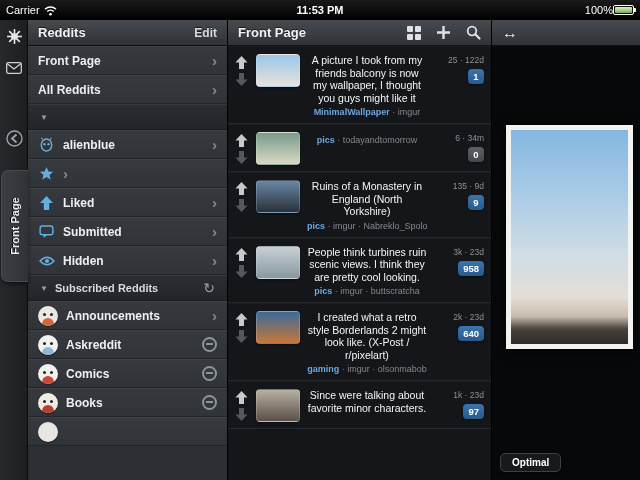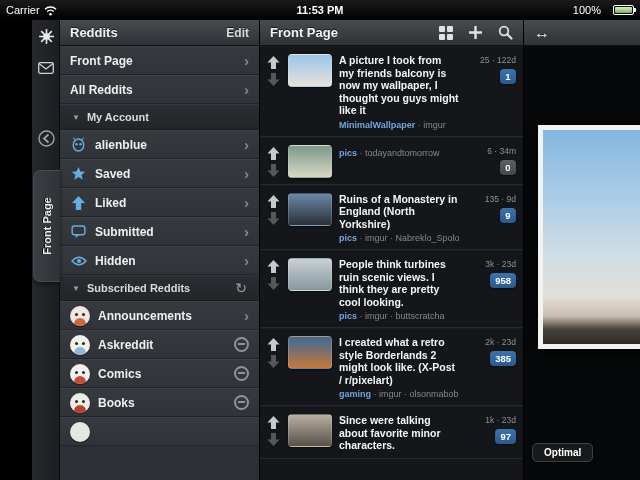--- a/index.html
+++ b/index.html
@@ -4,26 +4,26 @@
 <style>
   *{margin:0;padding:0;box-sizing:border-box;}
   html,body{background:#444;}
   body{font-family:"Liberation Sans",sans-serif;}
   .screen{width:640px;height:480px;background:#000;position:relative;overflow:hidden;margin:0 auto;}
 
   
   .statusbar{height:20px;display:flex;align-items:center;color:#fff;font-size:11px;padding:0 6px;background:linear-gradient(#1a1a1a,#000);}
   .sb-left{display:flex;align-items:center;gap:4px;width:150px;}
   .sb-center{flex:1;text-align:center;font-weight:bold;}
-  .sb-right{width:150px;display:flex;justify-content:flex-end;align-items:center;gap:12px;}
+  .sb-right{width:150px;display:flex;justify-content:flex-end;align-items:center;gap:0;}
   .battery{width:21px;height:10px;border:1px solid #fff;border-radius:2px;padding:1px;position:relative;}
   .battery-fill{height:100%;width:100%;background:linear-gradient(#dcecd2,#74b152);border-radius:1px;}
   .battery-nub{position:absolute;right:-3px;top:2px;width:2px;height:4px;background:#fff;border-radius:0 1px 1px 0;}
 
-  .main{display:flex;height:460px;margin-left:32px;}
+  .main{display:flex;height:460px;}
   .panel-header{height:26px;flex-shrink:0;background:linear-gradient(#474a4f,#2f3236);border-bottom:1px solid #0f1011;display:flex;align-items:center;padding:0 10px;color:#f2f3f4;font-size:13px;font-weight:bold;text-shadow:0 -1px 0 rgba(0,0,0,.6);}
 
   
   .tabstrip{width:28px;flex-shrink:0;background:linear-gradient(90deg,#26282b,#1c1e20);border-right:1px solid #0a0b0c;position:relative;}
   .strip-icon{position:absolute;left:0;width:28px;display:flex;justify-content:center;cursor:pointer;}
   .vertical-tab{position:absolute;left:1px;top:150px;width:27px;height:112px;background:linear-gradient(90deg,#3b3e42,#2f3236);border:1px solid #474b50;border-right:none;border-radius:7px 0 0 7px;display:flex;align-items:center;justify-content:center;box-shadow:0 2px 4px rgba(0,0,0,.5);}
   .vertical-tab span{transform:rotate(-90deg);white-space:nowrap;font-size:11px;font-weight:bold;color:#eceef0;text-shadow:0 -1px 0 #000;}
 
   
   .sidebar{width:200px;flex-shrink:0;background:#2c2f33;border-right:1px solid #000;display:flex;flex-direction:column;overflow:hidden;}
@@ -45,34 +45,34 @@
   
   .postlist{width:264px;flex-shrink:0;background:#141619;border-right:1px solid #000;display:flex;flex-direction:column;overflow:hidden;}
   .postlist .panel-header{justify-content:space-between;}
   .header-icons{display:flex;align-items:center;gap:15px;}
   .header-icons svg{cursor:pointer;display:block;}
   .post{display:flex;gap:7px;padding:7px 7px 6px 5px;border-bottom:1px solid #26292c;border-top:1px solid #1a1d20;background:#141619;cursor:pointer;}
   .votes{width:16px;flex-shrink:0;display:flex;flex-direction:column;align-items:center;gap:4px;padding-top:2px;}
   .votes svg{cursor:pointer;display:block;}
   .thumb{width:44px;height:33px;border-radius:4px;flex-shrink:0;border:1px solid rgba(255,255,255,.18);box-shadow:0 1px 2px rgba(0,0,0,.5);}
   .post-body{flex:1;min-width:0;}
-  .post-title{color:#f3f5f6;font-size:10.5px;font-weight:bold;line-height:12.5px;}
-  .post-sub{margin-top:3px;font-size:9px;color:#84888c;white-space:nowrap;overflow:hidden;}
+  .post-title{color:#f3f5f6;font-size:10.5px;font-weight:normal;line-height:12.5px;text-align:center;}
+  .post-sub{margin-top:3px;font-size:9px;color:#84888c;white-space:nowrap;overflow:hidden;text-align:center;}
   .post-sub .sr{color:#6ea7dd;font-weight:bold;}
   .post-meta{width:50px;flex-shrink:0;display:flex;flex-direction:column;align-items:flex-end;gap:4px;padding-top:1px;}
   .meta-text{font-size:8.5px;color:#8d9296;white-space:nowrap;}
   .badge{min-width:16px;text-align:center;background:linear-gradient(#3a74ab,#2a5a8c);color:#fff;font-size:9.5px;font-weight:bold;padding:2px 5px;border-radius:4px;box-shadow:0 1px 2px rgba(0,0,0,.5);}
   .badge.gray{background:linear-gradient(#5c6166,#44484c);}
 
   
   .preview{flex:1;background:#070809;position:relative;overflow:hidden;}
   .resize-icon{font-size:16px;font-weight:bold;color:#e9ebed;cursor:pointer;}
   .photo{position:absolute;top:105px;left:14px;width:127px;height:224px;background:#fff;border:5px solid #f2f2f0;box-shadow:0 2px 10px rgba(0,0,0,.8);}
   .photo-inner{width:100%;height:100%;background:linear-gradient(180deg,#84b7e0 0%,#a9cbe6 30%,#cfdde6 58%,#e3ded6 78%,#cabdb0 87%,#4a423c 93%,#2d2a25 100%);}
-  .quality-pill{position:absolute;left:8px;bottom:18px;background:rgba(24,26,28,.95);border:1px solid #3d4146;border-radius:5px;padding:3px 11px;color:#fff;font-size:10px;font-weight:bold;box-shadow:0 1px 3px rgba(0,0,0,.7);cursor:pointer;}
+  .quality-pill{position:absolute;left:8px;bottom:8px;background:rgba(24,26,28,.95);border:1px solid #3d4146;border-radius:5px;padding:3px 11px;color:#fff;font-size:10px;font-weight:bold;box-shadow:0 1px 3px rgba(0,0,0,.7);cursor:pointer;}
 </style>
 </head>
 <body>
 
 <div class="screen">
 
   <div class="statusbar">
     <div class="sb-left">
       <span>Carrier</span>
       <svg width="13" height="11" viewBox="0 0 13 11">
@@ -132,21 +132,20 @@
         <span class="label">Front Page</span>
         <span class="chevron">›</span>
       </div>
       <div class="sidebar-row">
         <span class="label">All Reddits</span>
         <span class="chevron">›</span>
       </div>
 
       <div class="section-header">
         <span class="disclosure">▼</span>
-        <span class="label">My Account</span>
       </div>
 
       <div class="sidebar-row">
         <span class="acct-icon">
             <svg width="15" height="15" viewBox="0 0 16 16">
               <ellipse cx="8" cy="8.5" rx="5.6" ry="6.4" fill="none" stroke="#64afe2" stroke-width="1.5"></ellipse>
               <circle cx="5.8" cy="7.6" r="1.3" fill="#64afe2"></circle>
               <circle cx="10.2" cy="7.6" r="1.3" fill="#64afe2"></circle>
               <line x1="4" y1="2.5" x2="2.5" y2="0.8" stroke="#64afe2" stroke-width="1.2"></line>
               <line x1="12" y1="2.5" x2="13.5" y2="0.8" stroke="#64afe2" stroke-width="1.2"></line>
@@ -154,21 +153,20 @@
           </span>
         <span class="label">alienblue</span>
         <span class="chevron">›</span>
       </div>
       <div class="sidebar-row">
         <span class="acct-icon">
             <svg width="15" height="15" viewBox="0 0 16 16">
               <path d="M8 1 L10.1 5.9 L15.2 6.2 L11.2 9.6 L12.6 14.7 L8 11.7 L3.4 14.7 L4.8 9.6 L0.8 6.2 L5.9 5.9 Z" fill="#64afe2"></path>
             </svg>
           </span>
-        <span class="label">Saved</span>
         <span class="chevron">›</span>
       </div>
       <div class="sidebar-row">
         <span class="acct-icon">
             <svg width="13" height="14" viewBox="0 0 13 14">
               <path d="M6.5 0 L13 7 H9.2 V14 H3.8 V7 H0 Z" fill="#64afe2"></path>
             </svg>
           </span>
         <span class="label">Liked</span>
         <span class="chevron">›</span>
@@ -352,21 +350,21 @@
               <path d="M6.5 14 L0 7 H3.8 V0 H9.2 V7 H13 Z" fill="#54585c"></path>
             </svg>
           </div>
         <div class="thumb" style="background: linear-gradient(rgb(58, 106, 154), rgb(200, 120, 56));"></div>
         <div class="post-body">
           <div class="post-title">I created what a retro style Borderlands 2 might look like. (X-Post / r/pixelart)</div>
           <div class="post-sub"><span class="sr">gaming</span> <span>·</span> <span>imgur · olsonmabob</span></div>
         </div>
         <div class="post-meta">
           <span class="meta-text">2k · 23d</span>
-          <span class="badge">385</span>
+          <span class="badge">640</span>
         </div>
       </div>
 
       <div class="post">
         <div class="votes">
             <svg width="13" height="13" viewBox="0 0 13 14">
               <path d="M6.5 0 L13 7 H9.2 V14 H3.8 V7 H0 Z" fill="#c6cacd"></path>
             </svg>
             <svg width="13" height="13" viewBox="0 0 13 14">
               <path d="M6.5 14 L0 7 H3.8 V0 H9.2 V7 H13 Z" fill="#54585c"></path>

